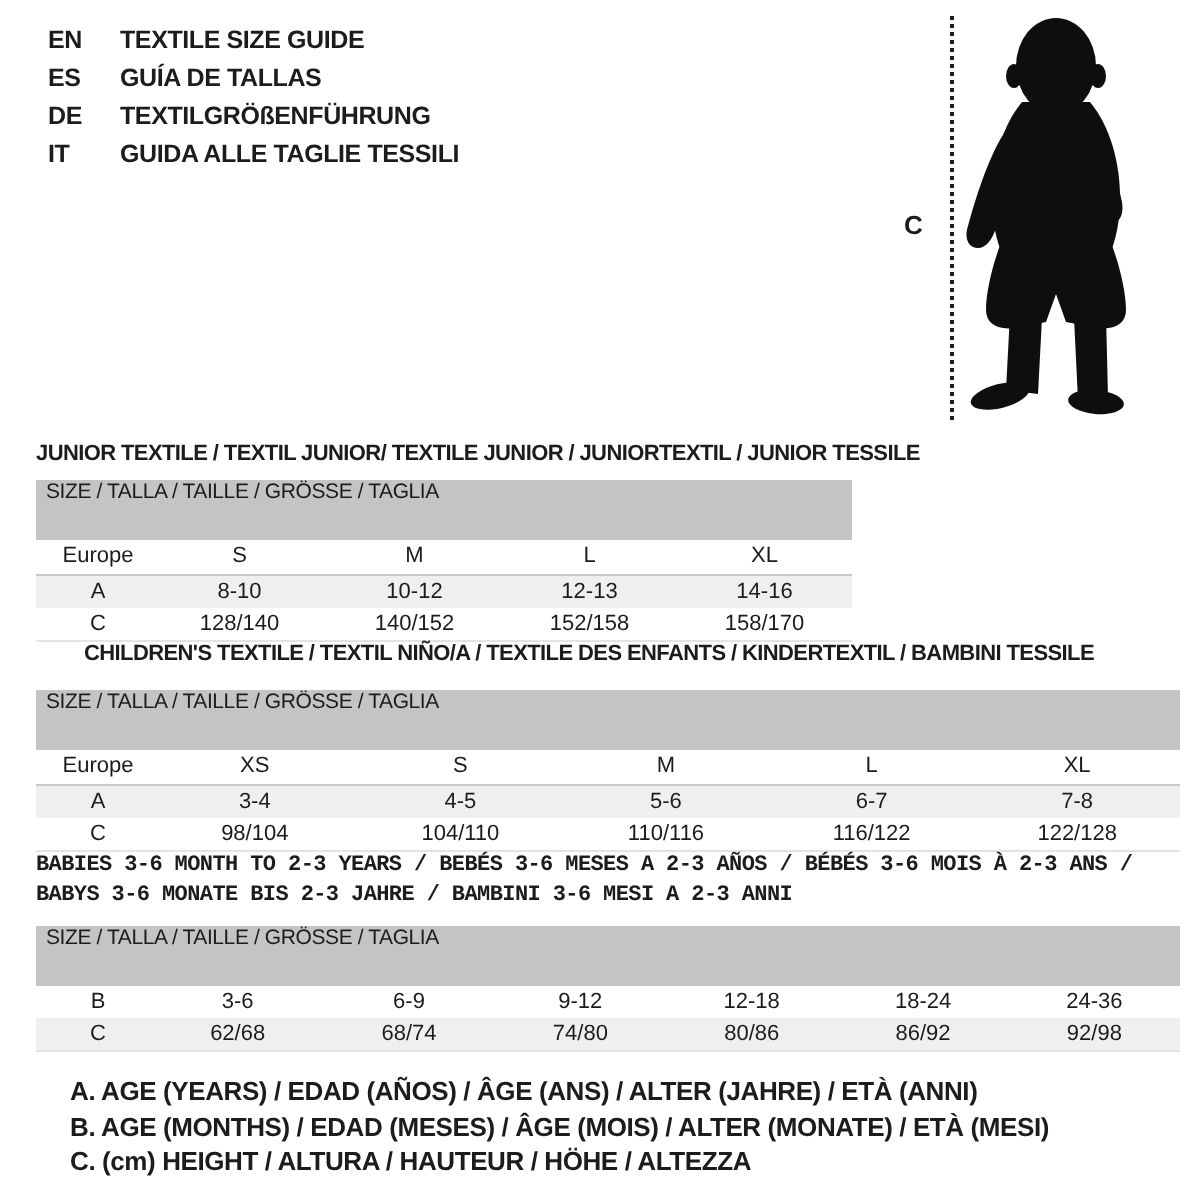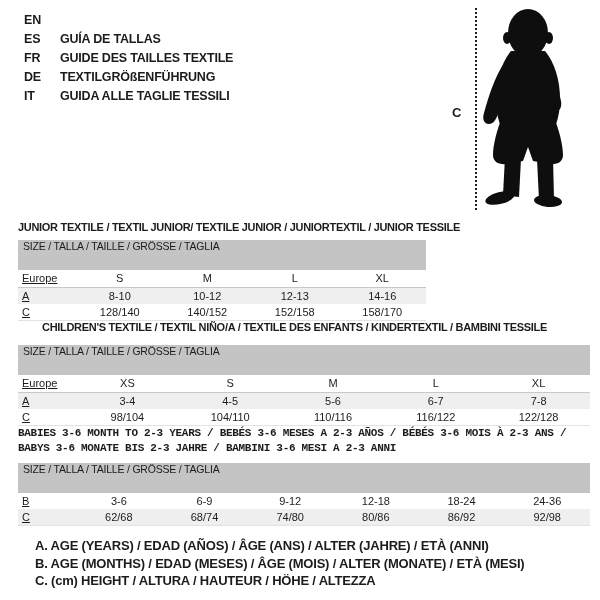--- a/index.html
+++ b/index.html
@@ -22,41 +22,38 @@
   .baby-svg{position:absolute;left:481px;top:7px;width:88px;height:202px;}
   
   .sec-title{position:absolute;left:18px;font-weight:bold;font-size:11px;
     letter-spacing:-0.3px;line-height:15px;white-space:nowrap;}
   .sizetable{position:absolute;left:18px;border-bottom:1px solid #e3e3e3;}
   .size-band{height:30px;line-height:13px;background:#c4c4c4;
     padding-left:5px;font-size:10.5px;letter-spacing:-0.2px;color:#1c1c1b;}
   .trow{display:flex;height:16px;line-height:16px;font-size:11px;}
   .trow.head{height:17px;line-height:17px;border-bottom:1px solid #c8c8c8;}
   .trow.stripe{background:#efefef;}
-  .tlabel{width:54px;padding-left:4px;text-align:left;text-decoration:underline;}
+  .tlabel{width:54px;padding-left:4px;text-align:center;}
   .tcell{flex:1;text-align:center;}
   
   .legend{position:absolute;left:18px;top:537px;}
   .legend-line{font-weight:bold;font-size:13px;letter-spacing:-0.2px;
     line-height:17.5px;white-space:nowrap;margin-left:17px;}
 </style>
 </head>
 <body>
 
 <div class="lang-list">
   <div class="lang-row">
     <span class="lang-code">EN</span>
+    <span class="lang-label">TEXTILE SIZE GUIDE</span>
   </div>
   <div class="lang-row">
     <span class="lang-code">ES</span>
     <span class="lang-label">GUÍA DE TALLAS</span>
-  </div>
-  <div class="lang-row">
-    <span class="lang-code">FR</span>
-    <span class="lang-label">GUIDE DES TAILLES TEXTILE</span>
   </div>
   <div class="lang-row">
     <span class="lang-code">DE</span>
     <span class="lang-label">TEXTILGRÖßENFÜHRUNG</span>
   </div>
   <div class="lang-row">
     <span class="lang-code">IT</span>
     <span class="lang-label">GUIDA ALLE TAGLIE TESSILI</span>
   </div>
 </div>

